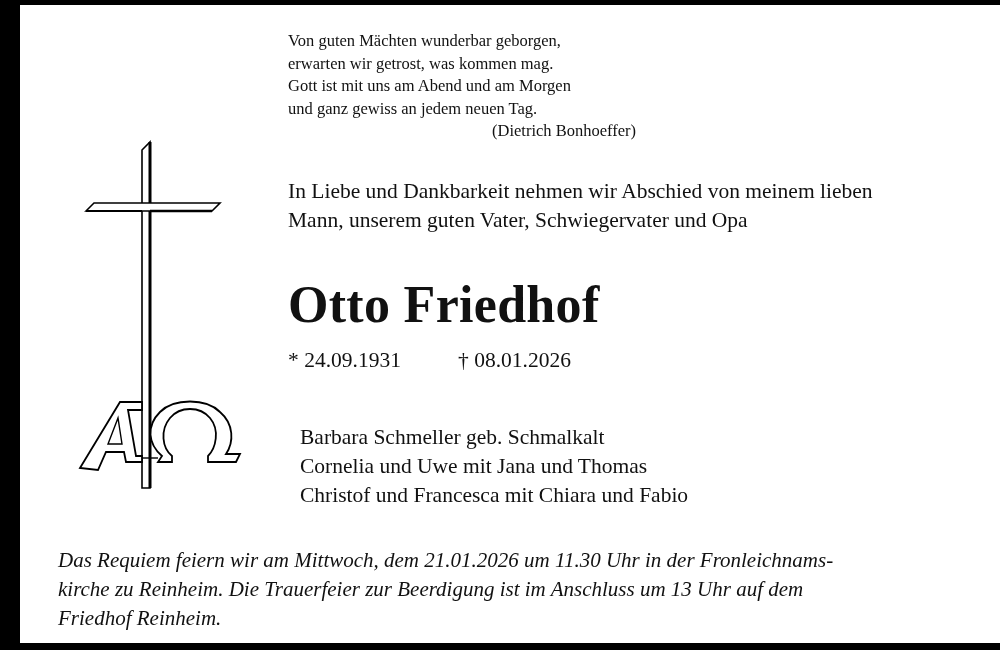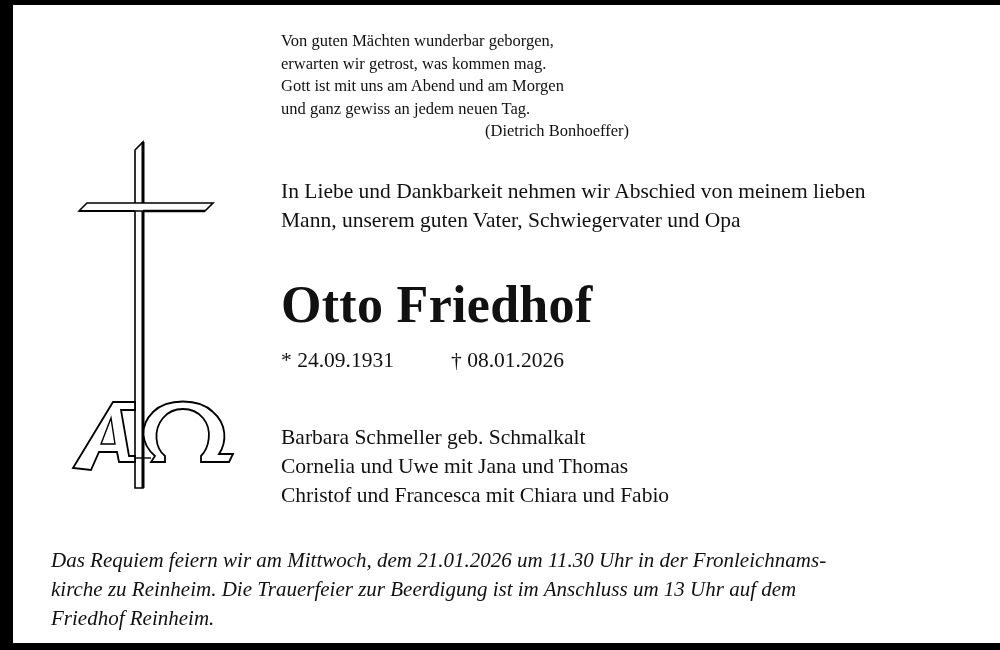--- a/index.html
+++ b/index.html
@@ -1,18 +1,18 @@
 <!DOCTYPE html>
 <html><head>
   <meta charset="utf-8">
   <style>
     * { margin: 0; padding: 0; box-sizing: border-box; }
     html, body { width: 1000px; height: 650px; overflow: hidden; background: #000; }
     .frame {
-      position: absolute; left: 8px; top: 0; width: 940px; height: 650px;
+      position: absolute; left: 15px; top: 0; width: 940px; height: 650px;
       background: #000;
     }
     .page {
       position: absolute; left: 5px; top: 5px; width: 989px; height: 638px;
       background: #fff;
       font-family: "Liberation Serif", "DejaVu Serif", serif;
       color: #111;
     }
     .poem {
       position: absolute; left: 268px; top: 25px; width: 360px;
@@ -39,21 +39,21 @@
     .dates {
       position: absolute; left: 268px; top: 341px; width: 420px;
       font-size: 21.5px; line-height: 28px;
     }
     .dates .birth { position: absolute; left: 0; top: 0; white-space: nowrap; }
     .dates .death { position: absolute; left: 170px; top: 0; white-space: nowrap; }
     .family {
       position: absolute; left: 268px; top: 418px; width: 520px;
       font-size: 21.5px; line-height: 29px;
     }
-    .family .line { display: block; white-space: nowrap; }
+    .family .line { display: block; white-space: nowrap; margin-left: 12px; }
     .service {
       position: absolute; left: 38px; top: 541px; width: 930px;
       font-size: 21px; line-height: 29px; font-style: italic;
     }
     .service .line { display: block; white-space: nowrap; }
   </style>
 </head>
 <body>
 
 <div class="frame">

